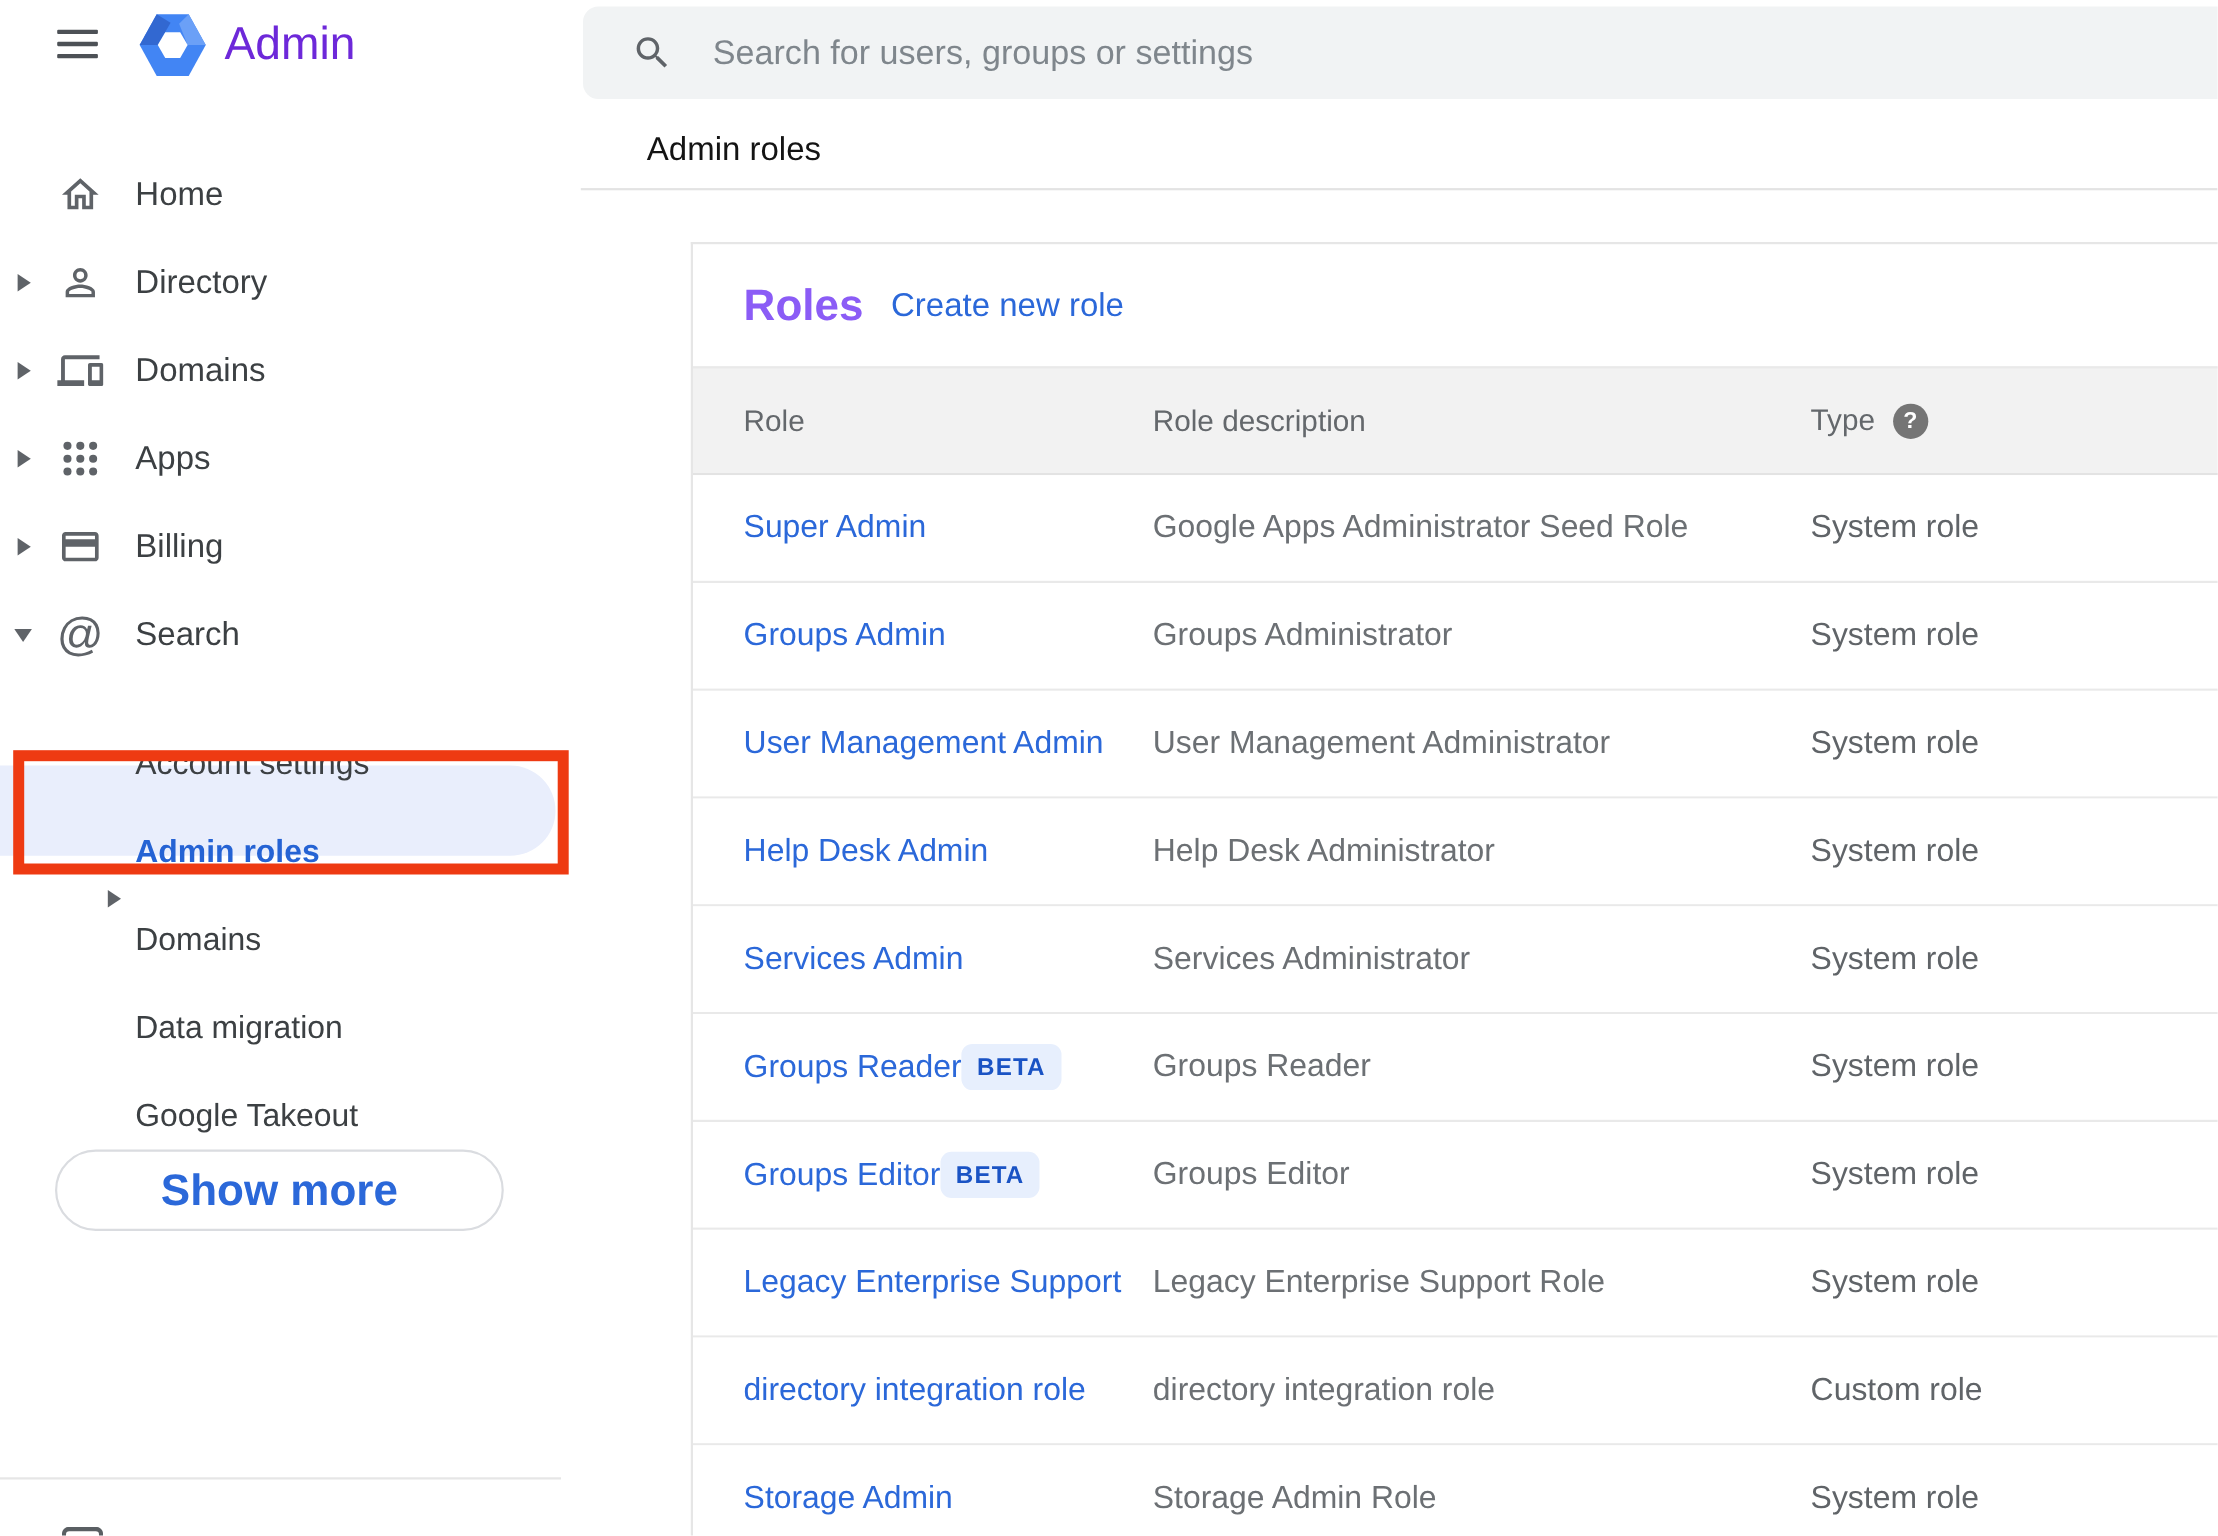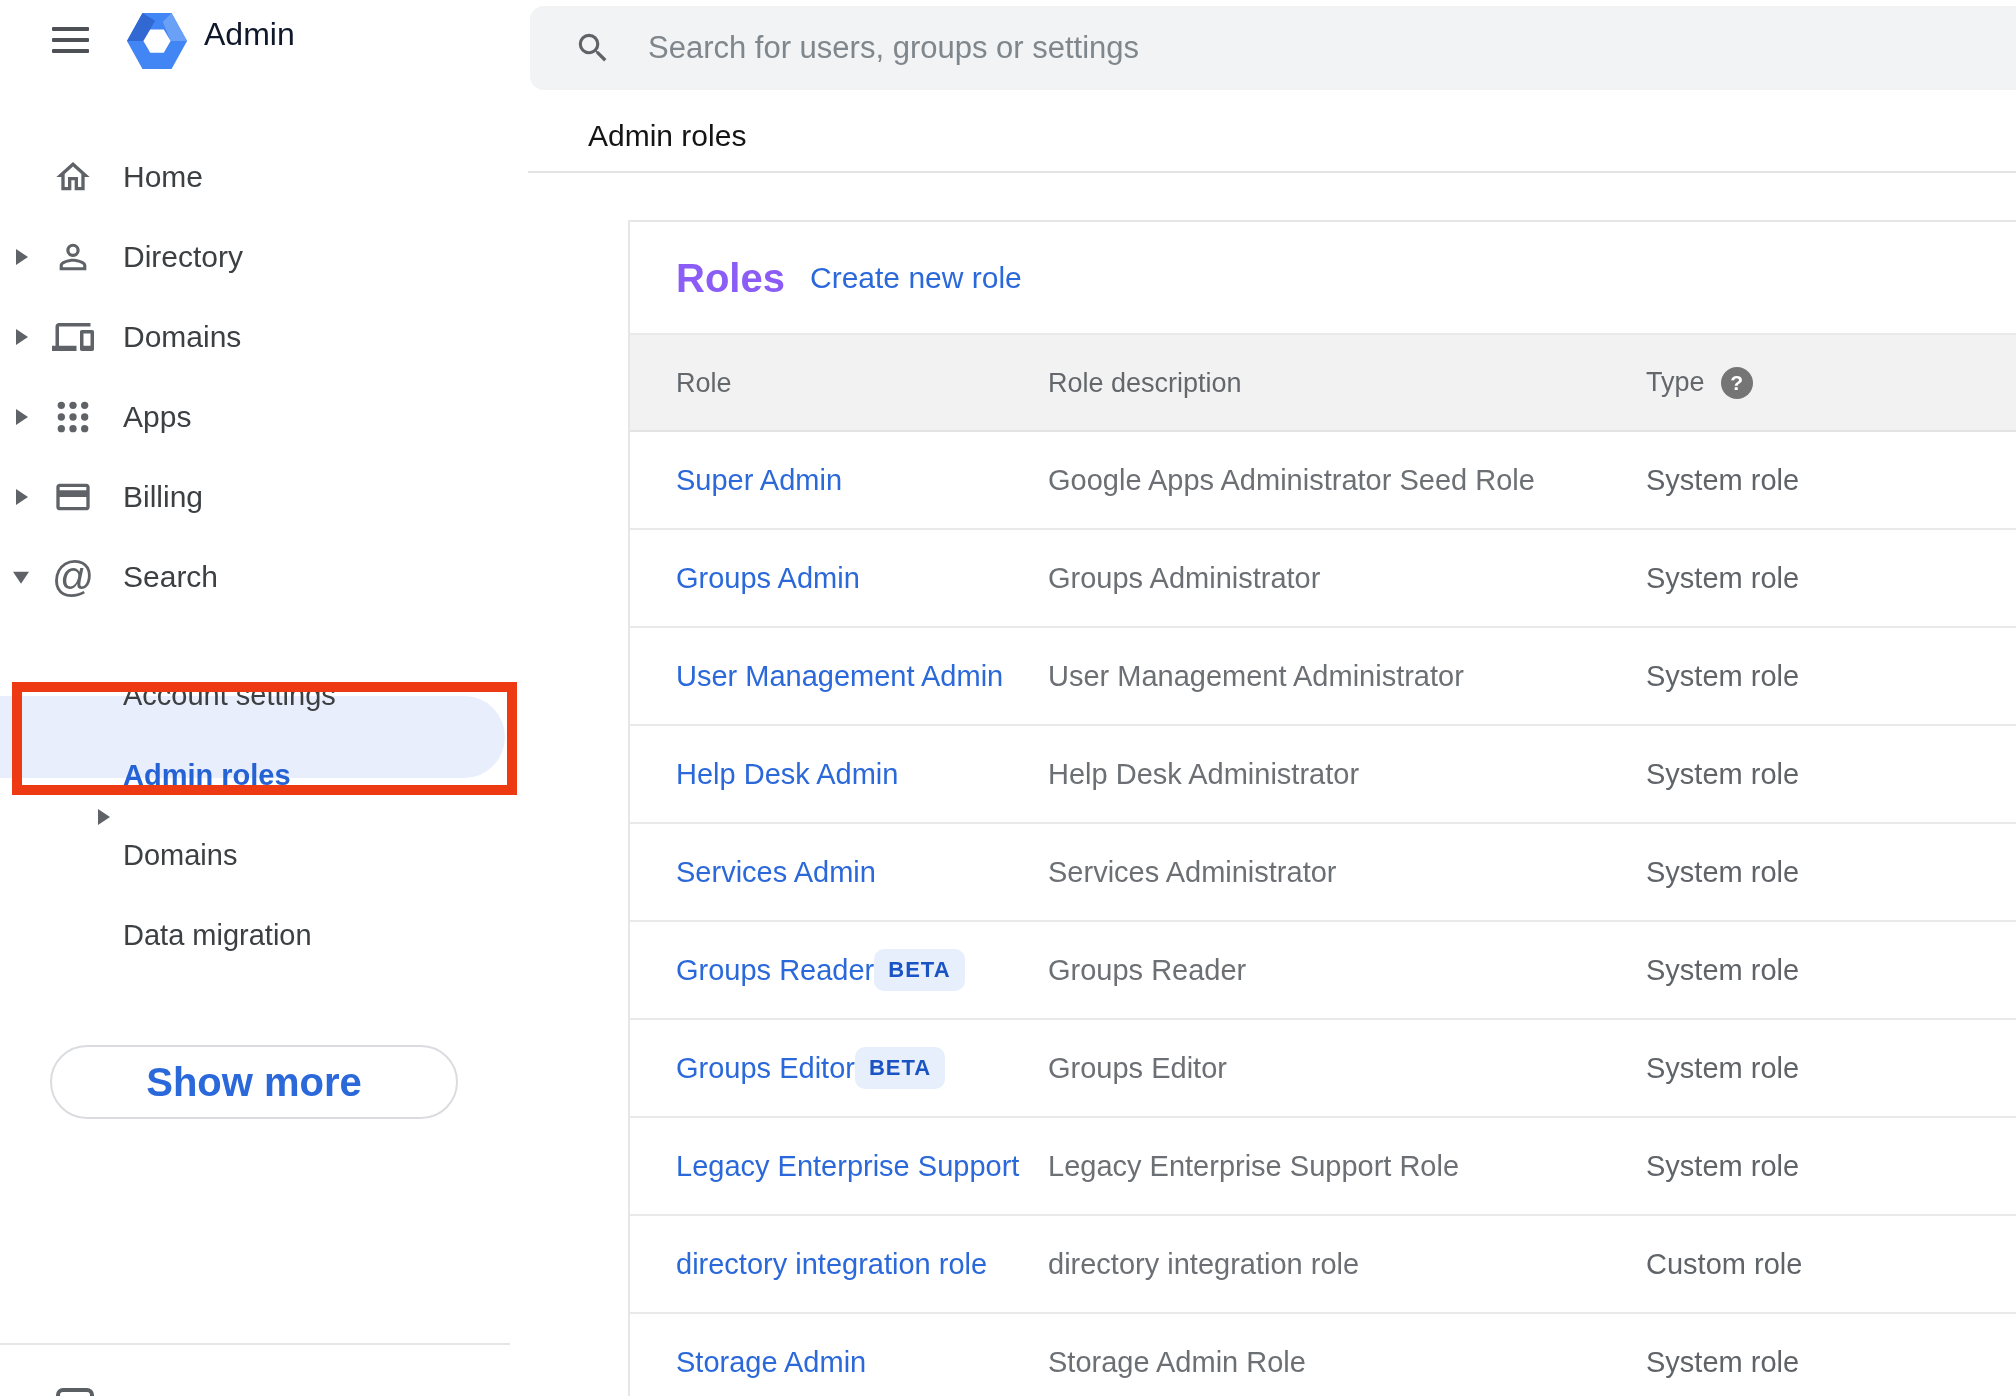--- a/index.html
+++ b/index.html
@@ -6,21 +6,21 @@
   body{
     width:2016px;height:1396px;position:relative;overflow:hidden;background:#fff;
     font-family:"Liberation Sans","DejaVu Sans",sans-serif;color:#3c4043;
     -webkit-font-smoothing:antialiased;
   }
   
   .sidebar{position:absolute;left:0;top:0;width:528px;height:1396px;background:#fff;}
   .hamburger{position:absolute;left:52px;top:27px;width:37px;height:28px;cursor:pointer;}
   .hamburger i{display:block;height:4px;background:#4d5156;border-radius:1px;margin-bottom:7px;}
   .logo{position:absolute;left:126px;top:11px;width:62px;height:60px;}
-  .app-title{position:absolute;left:204px;top:16px;font-size:32px;color:#0f172a;}
+  .app-title{position:absolute;left:204px;top:16px;font-size:42px;color:#6d28d9;}
   .nav{position:absolute;left:0;top:137px;width:528px;}
   .nav-item{position:relative;height:80px;cursor:pointer;}
   .nav-item .label{position:absolute;left:123px;top:50%;transform:translateY(-50%);
     font-size:30px;color:#3c4043;white-space:nowrap;z-index:2;}
   .nav-item.child .label{font-size:29px;margin-top:38px;}
   .nav-item .icon{position:absolute;left:52px;top:50%;transform:translateY(-50%);
     width:42px;height:44px;display:flex;align-items:center;justify-content:center;z-index:2;}
   .arrow-right{position:absolute;left:16px;top:50%;transform:translateY(-50%);width:0;height:0;
     border-left:12px solid #5f6368;border-top:8px solid transparent;border-bottom:8px solid transparent;z-index:2;}
   .arrow-down{position:absolute;left:13px;top:50%;transform:translateY(-44%);width:0;height:0;
@@ -156,20 +156,23 @@
         <div class="pill"></div>
         <span class="label">Admin roles</span>
       </div>
       <div class="nav-item child">
         <span class="arrow-right"></span>
         <span class="label">Domains</span>
       </div>
       <div class="nav-item child">
         <span class="label">Data migration</span>
       </div>
+      <div class="nav-item child">
+        <span class="label">Google Takeout</span>
+      </div>
     </nav>
 
   <div class="red-box"></div>
 
   <button class="show-more">Show more</button>
   <div class="side-bottom-divider"></div>
   <div class="partial-icon"></div>
 </aside>
 
 <div class="search-bar">

